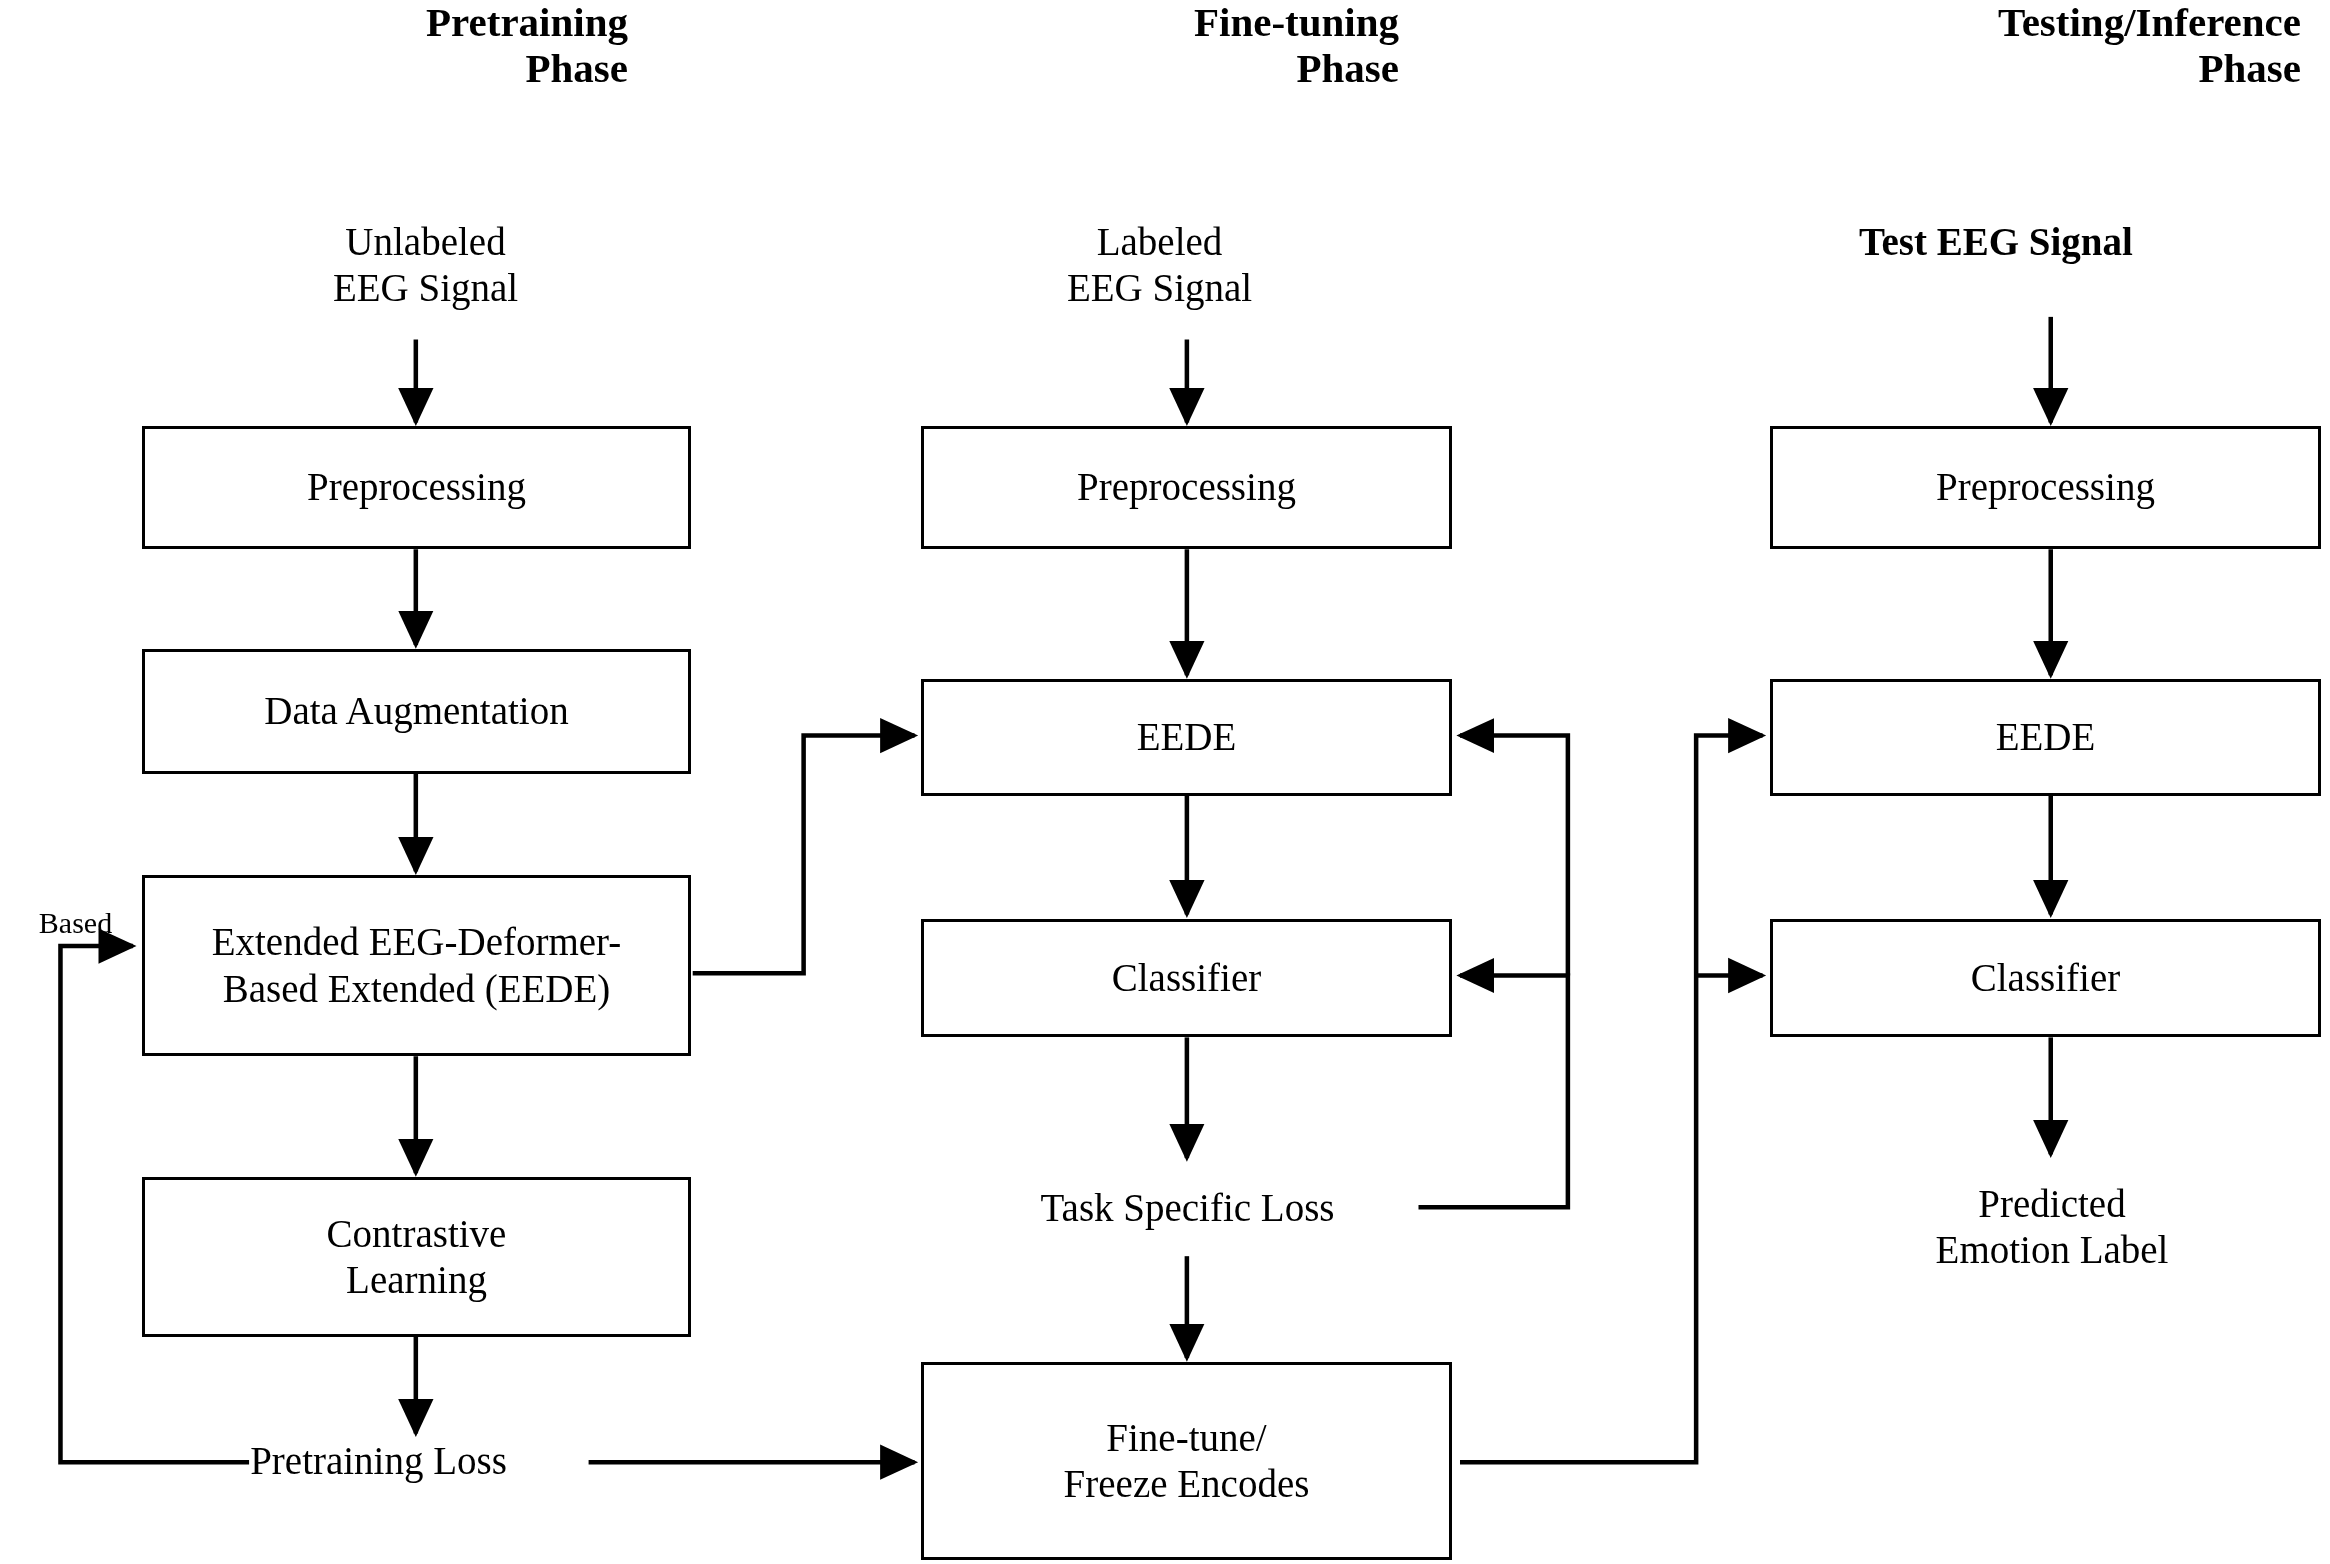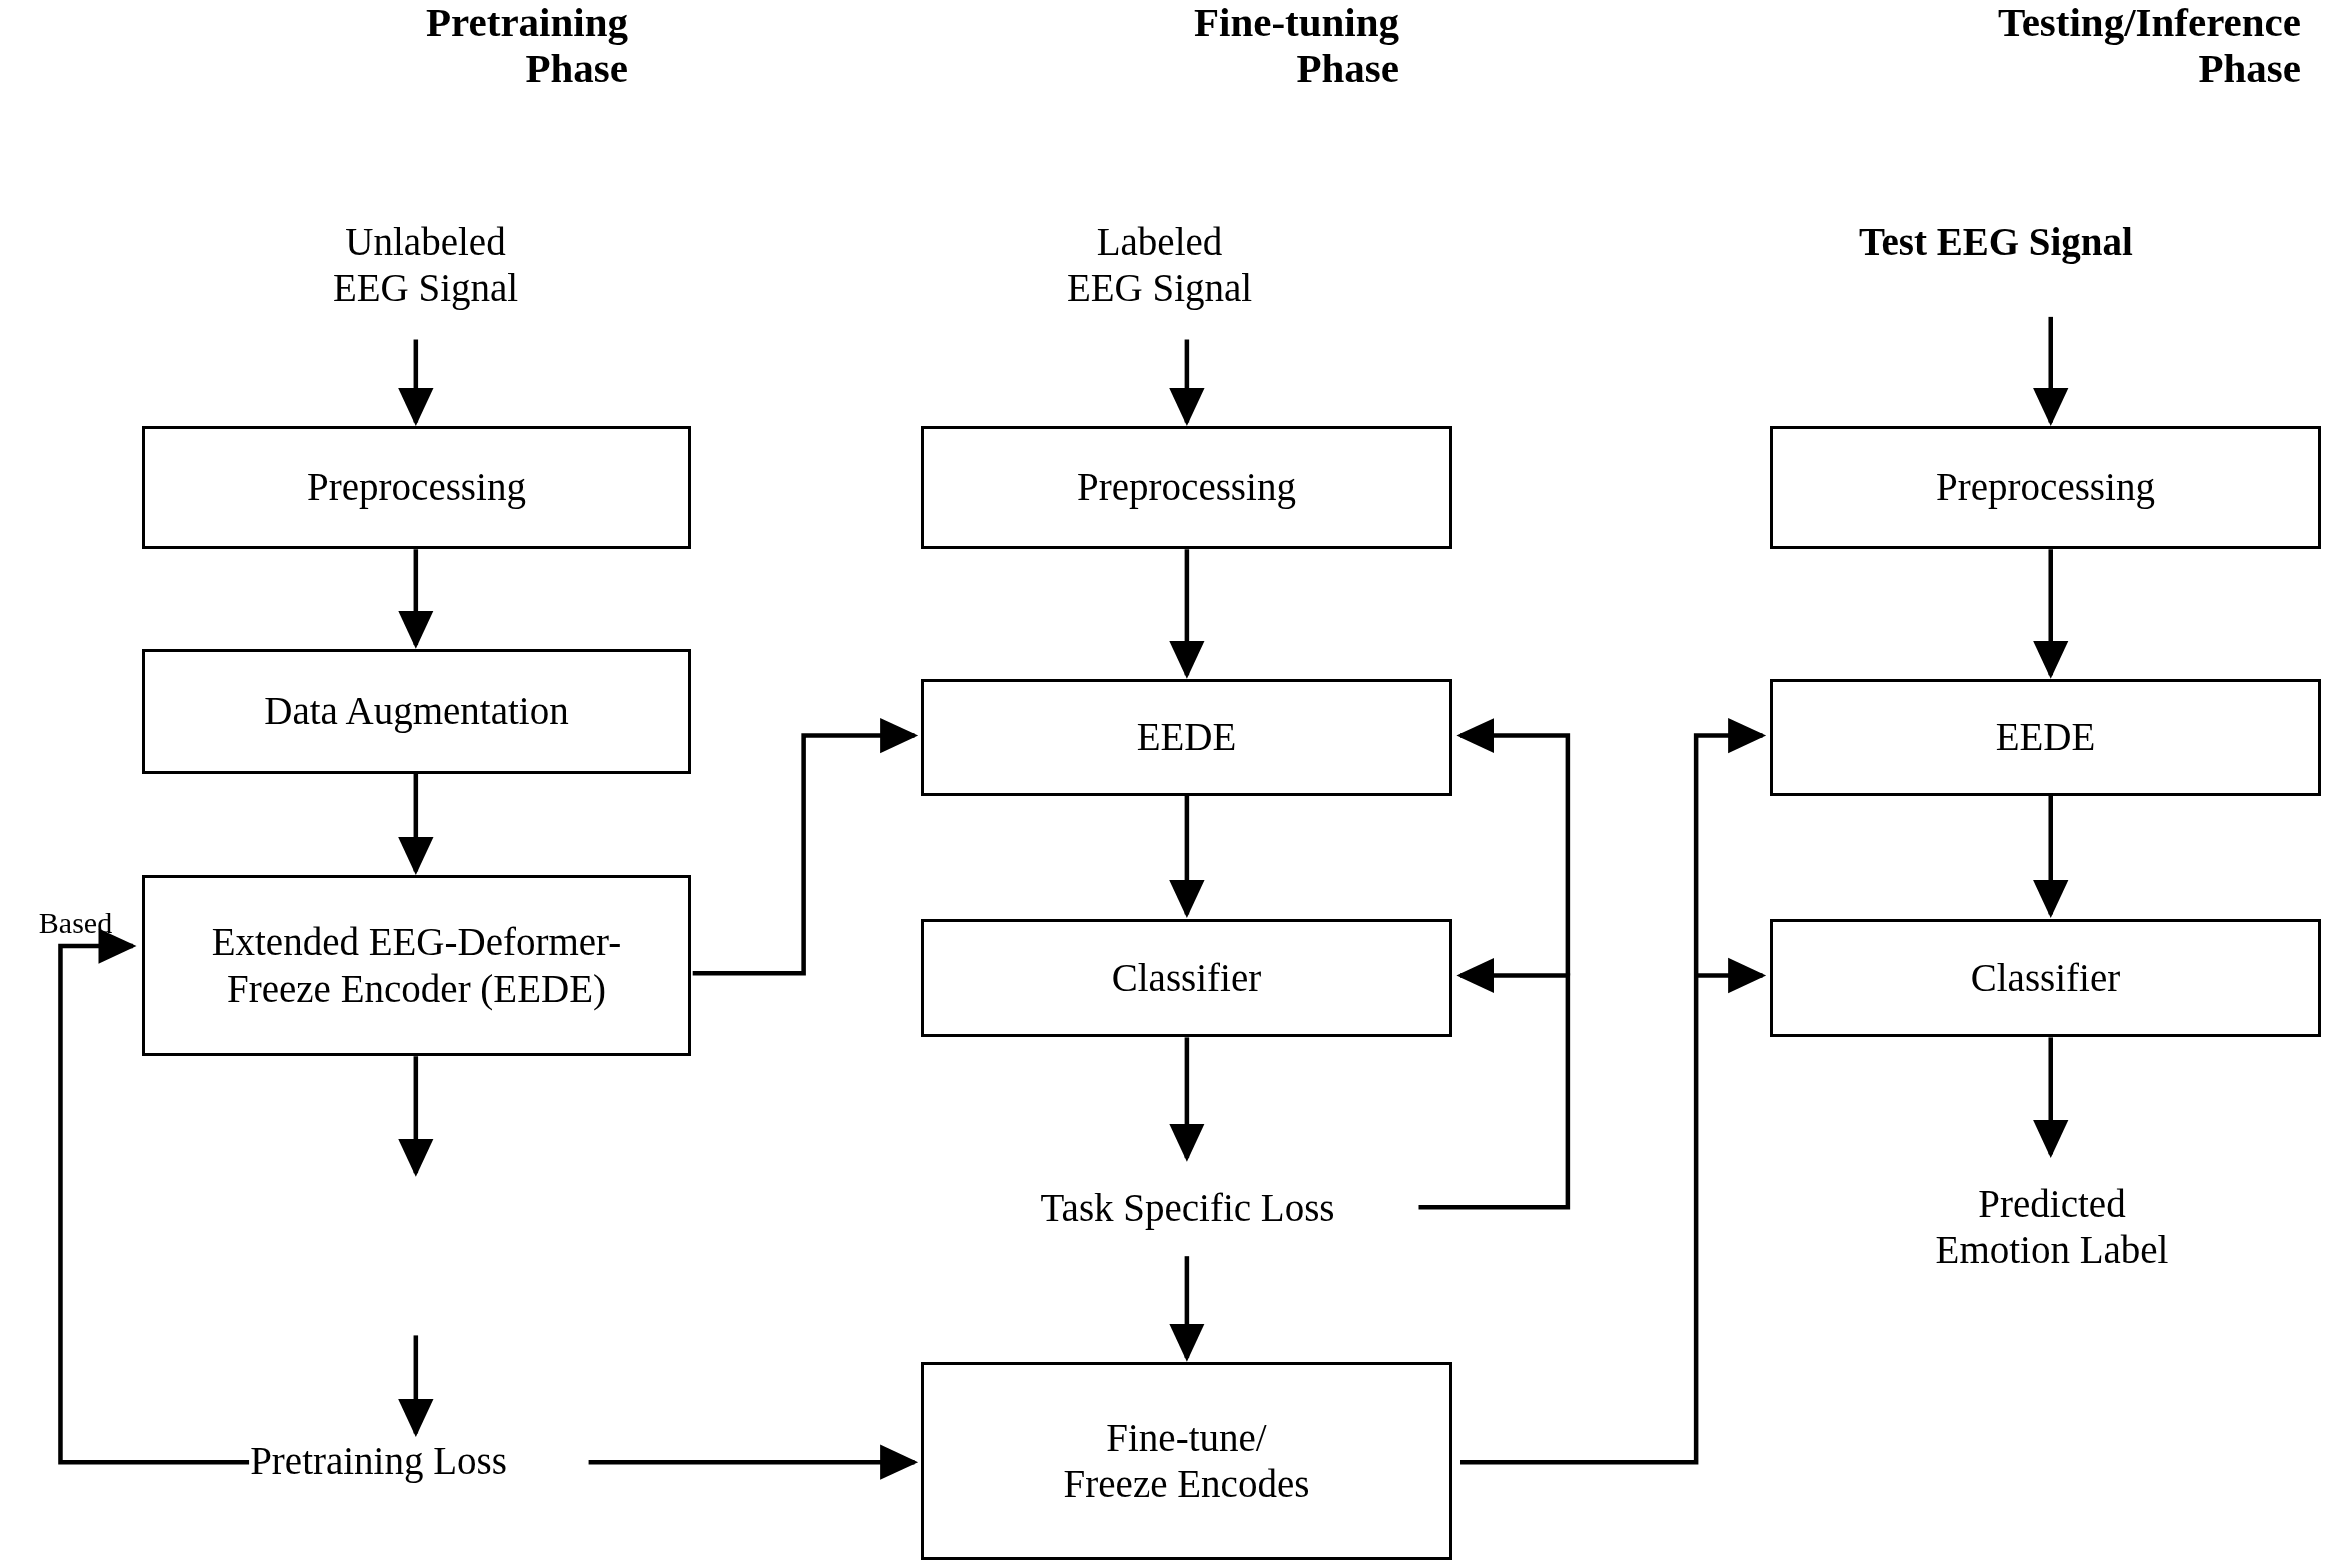--- a/index.html
+++ b/index.html
@@ -79,23 +79,27 @@
     <div>Unlabeled</div>
     <div>EEG Signal</div>
   </div>
 
   <div class="node-box" style="left:142px;top:426px;width:549px;height:123px;">Preprocessing</div>
 
   <div class="node-box" style="left:142px;top:649px;width:549px;height:125px;">Data Augmentation</div>
 
   <div class="node-box" style="left:142px;top:875px;width:549px;height:181px;flex-direction:column;">
     <div>Extended EEG-Deformer-</div>
-    <div>Freeze Encoder (EEDE)</div>
+    <div>Based Extended (EEDE)</div>
   </div>
 
+  <div class="node-box" style="left:142px;top:1177px;width:549px;height:160px;flex-direction:column;">
+    <div>Contrastive</div>
+    <div>Learning</div>
+  </div>
 
   <div class="free-text" style="left:205px;top:1438px;width:347px;">Pretraining Loss</div>
 
   <div class="small-text" style="left:7.5px;top:906px;width:136px;">Based</div>
 
   <div class="free-text" style="left:948px;top:219px;width:423px;">
     <div>Labeled</div>
     <div>EEG Signal</div>
   </div>
 

